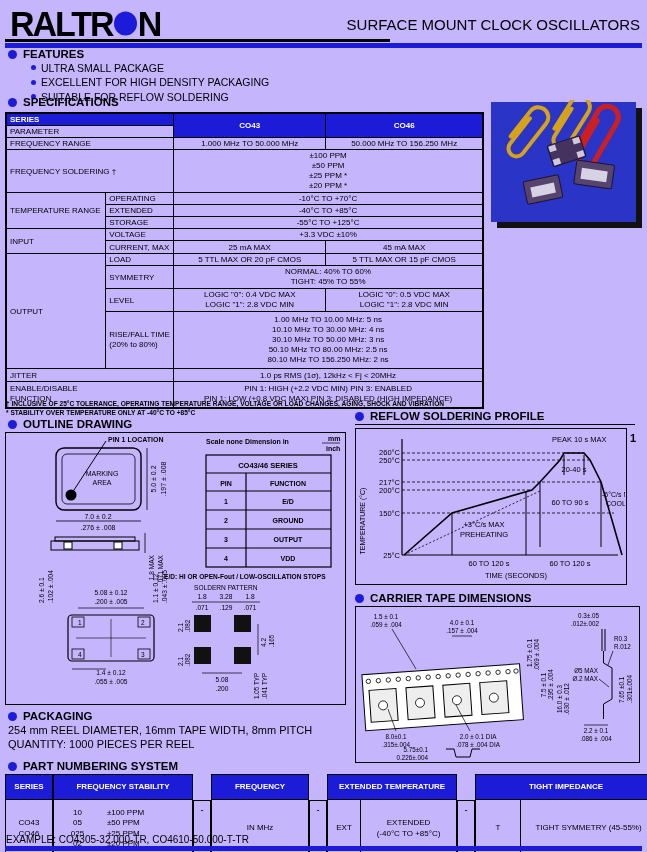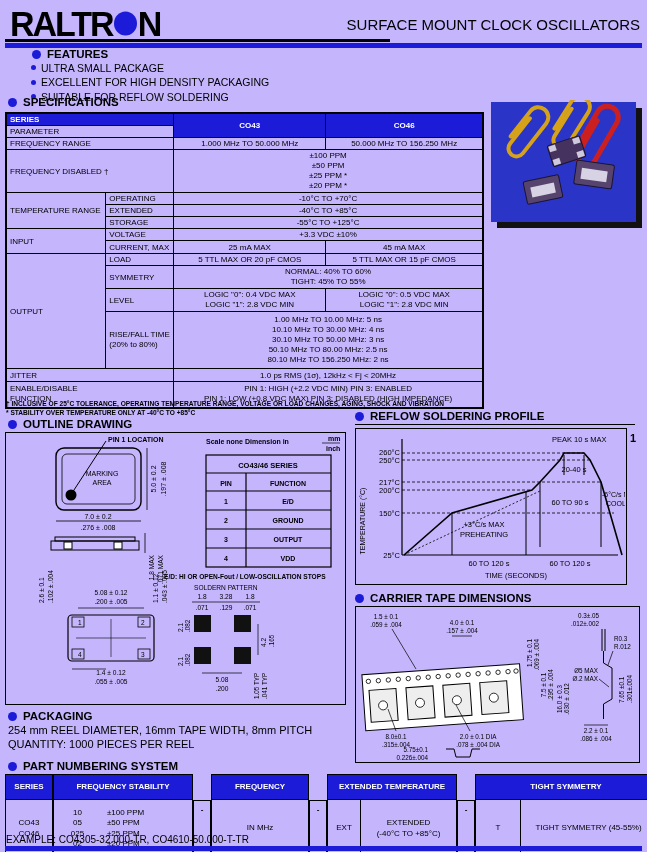--- a/index.html
+++ b/index.html
@@ -57,21 +57,21 @@
 </head>
 <body>
 
 <div class="page">
 
   <div class="abs logo" style="left:10px; top:8px;"><span>RALTR</span><span class="dot"></span><span>N</span></div>
   <div class="abs logo-underline" style="left:5px; top:39px; width:385px;"></div>
   <div class="abs doc-title" style="left:330px; top:16px; width:310px;">SURFACE MOUNT CLOCK OSCILLATORS</div>
   <div class="abs bluebar" style="left:5px; top:43px; width:637px; height:5px;"></div>
 
-  <div class="abs sec" style="left:8px; top:48px;margin-left:24px;">
+  <div class="abs sec" style="left:8px; top:48px;">
       <span class="b"></span>
       <span>FEATURES</span>
     </div>
   <div class="abs" style="left:11px; top:59px; width:330px;">
     <div class="feat-item">
         <span class="b2"></span>
         <span>ULTRA SMALL PACKAGE</span>
       </div>
     <div class="feat-item">
         <span class="b2"></span>
@@ -134,21 +134,21 @@
     </tr>
     <tr style="height:11px">
           <td class="lbl" colspan="2">PARAMETER</td>
         </tr>
     <tr style="height:12px">
       <td class="lbl" colspan="2">FREQUENCY RANGE</td>
       <td class="val">1.000 MHz TO 50.000 MHz</td>
       <td class="val">50.000 MHz TO 156.250 MHz</td>
     </tr>
     <tr style="height:38px">
-      <td class="lbl" colspan="2">FREQUENCY DISABLED †</td>
+      <td class="lbl" colspan="2">FREQUENCY SOLDERING †</td>
       <td class="val l2" colspan="2">
         <div>±100 PPM</div>
         <div>±50 PPM</div>
         <div>±25 PPM *</div>
         <div>±20 PPM *</div>
       </td>
     </tr>
     <tr style="height:12px">
       <td class="lbl" rowspan="3">TEMPERATURE RANGE</td>
       <td class="lbl">OPERATING</td>
@@ -541,21 +541,21 @@
             </div>
           </div>
       </div>
     </div>
     <div class="dashcol">
         <div class="sp"></div>
         <div class="gb" style="border-top:1px solid #000">-</div>
       </div>
     <div class="grp" style="width:182px">
       <div class="gh">
-          <span>TIGHT SYMMETRY</span>
+          <span>TIGHT IMPEDANCE</span>
         </div>
       <div class="gb split">
         <div style="width:44px">T</div>
         <div class="rgt">TIGHT SYMMETRY (45-55%)</div>
       </div>
     </div>
 
   </div>
   <div class="abs example" style="left:6px; top:834px;">EXAMPLE: CO4305-32.000-TR, CO4610-50.000-T-TR</div>
 

